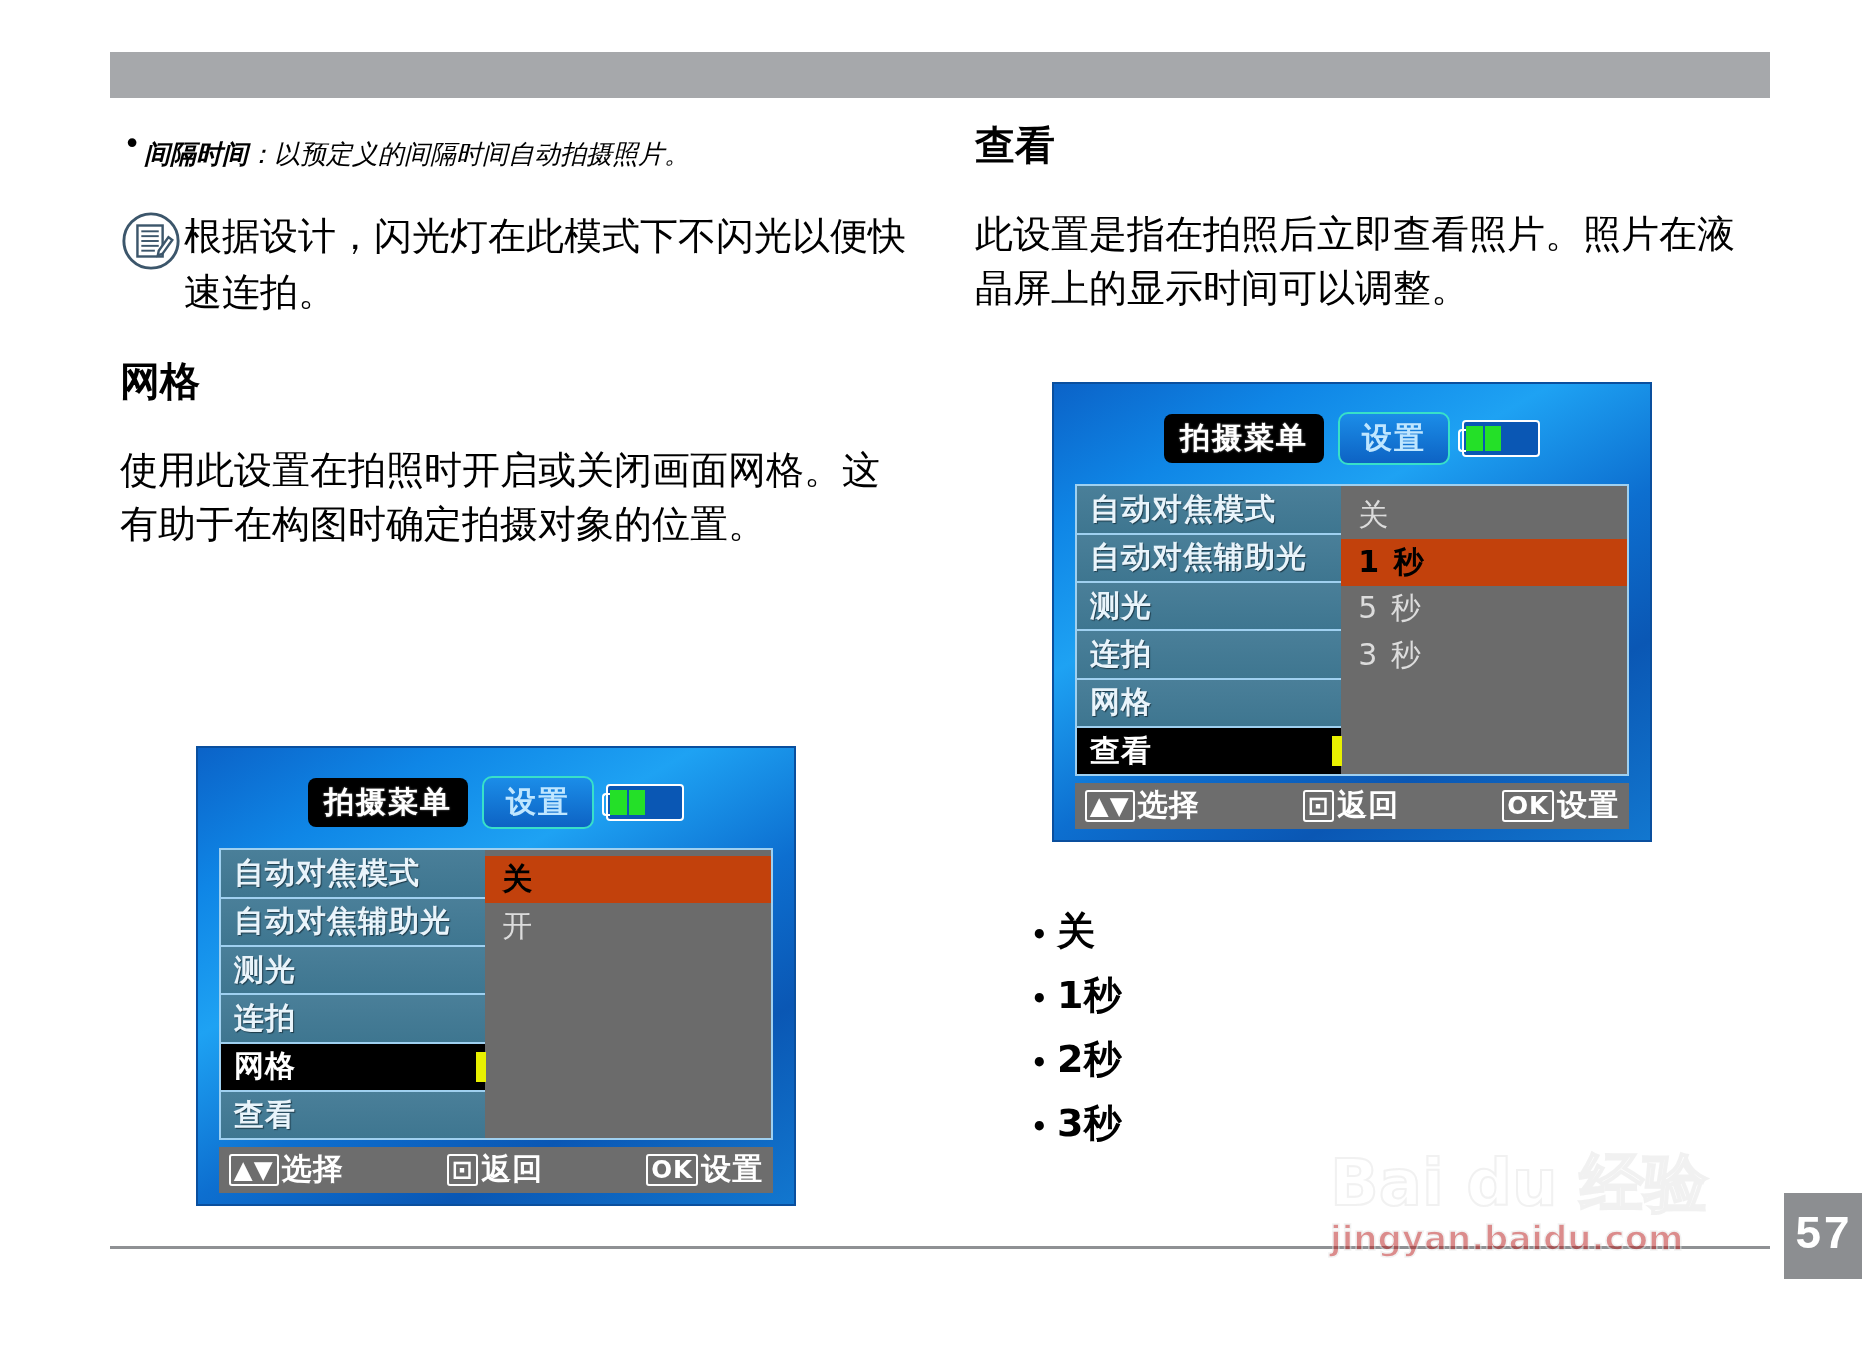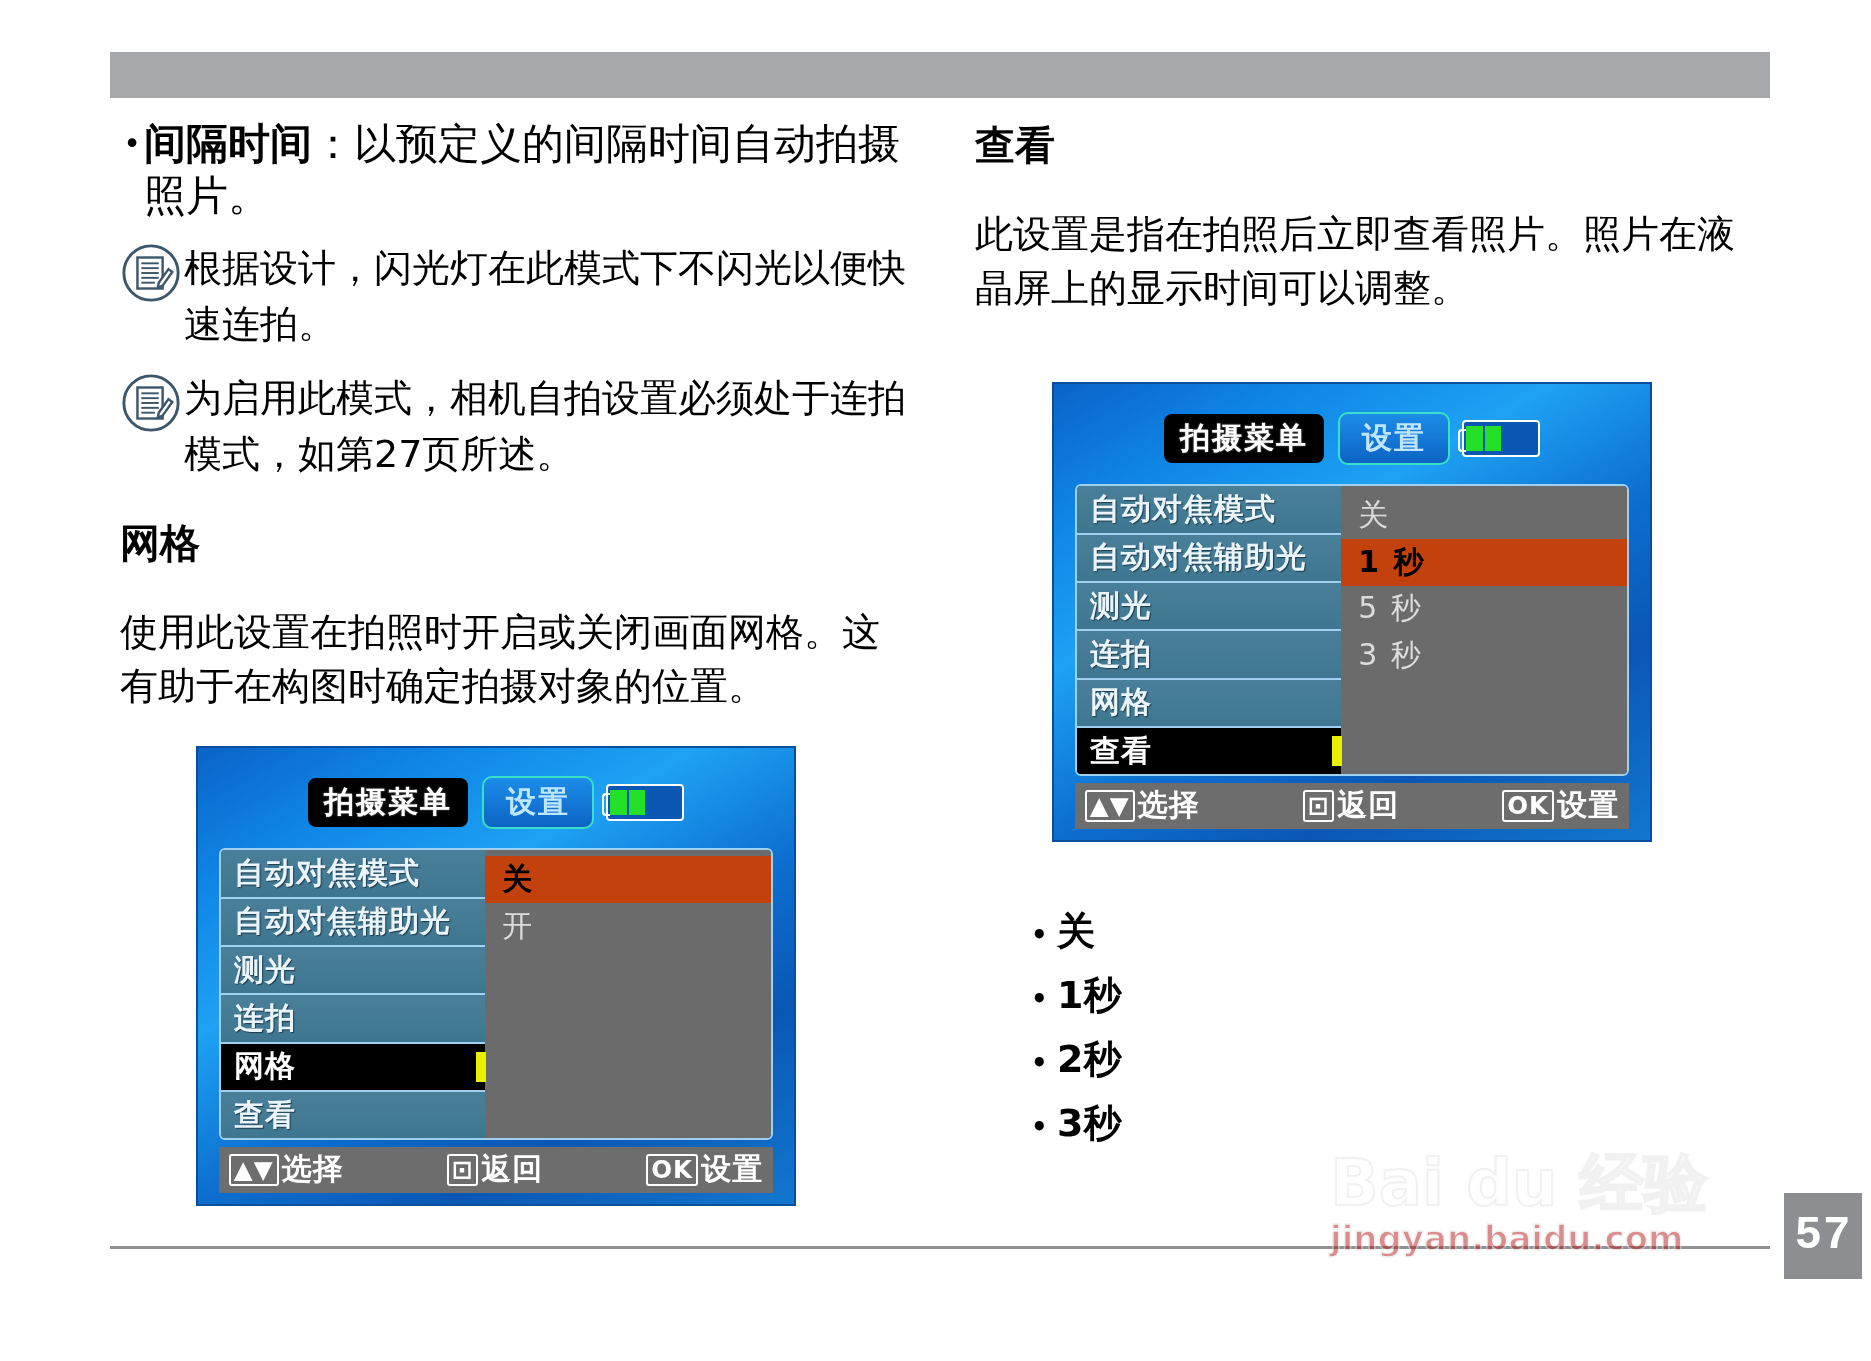--- a/index.html
+++ b/index.html
@@ -48,21 +48,21 @@
   
   .col-left{ position:absolute; left:120px; top:118px; width:790px; }
   .col-right{ position:absolute; left:975px; top:118px; width:790px; }
 
   .cn{ font-family:"DejaVu Sans","Liberation Sans",sans-serif; color:#000; }
 
   .bullet-row{ display:flex; align-items:flex-start; margin-bottom:6px; }
   .bullet-dot{
     width:24px; flex:0 0 24px; font-size:30px; line-height:52px; text-align:center; color:#000;
   }
-  .bullet-body{ flex:1; font-size:42px; line-height:52px; }
+  .bullet-body{ flex:1; font-size:26px; line-height:72px;font-style:italic; }
   .bold{ font-weight:bold; }
 
   .note-row{ display:flex; align-items:flex-start; margin-top:18px; }
   .note-icon{ flex:0 0 62px; width:62px; height:62px; margin-top:2px; }
   .note-text{ flex:1; font-size:38px; line-height:56px; margin-left:2px; }
 
   .sect-title{ font-size:40px; font-weight:bold; margin-top:34px; margin-bottom:4px; }
   .sect-body{ font-size:38px; line-height:54px;margin-top:34px; }
 
   .opt-line{ font-size:38px; line-height:54px; }
@@ -99,21 +99,21 @@
   }
   .batt:after{
     content:""; position:absolute; left:-6px; top:22%; width:6px; height:56%;
     border:2px solid #fff; border-right:none; border-radius:4px 0 0 4px;
   }
   .batt i{ display:block; width:.55em; height:.85em; background:#24e028; margin-right:2px; }
 
   .lcd-body{
     position:absolute; left:3.5%; right:3.5%; top:22%; bottom:14%;
     display:flex;
-    border:2px solid #9fd0f0; border-radius:6px; box-sizing:border-box;
+    border:2px solid #9fd0f0; border-radius:0; box-sizing:border-box;
     overflow:hidden;
   }
   .menu-col{ width:48%; display:flex; flex-direction:column; }
   .menu-item{
     flex:1; display:flex; align-items:center;
     padding-left:5%;
     color:#e9f4fb; font-weight:bold; letter-spacing:1px;
     background:linear-gradient(#4a7f99,#3e7690);
     border-bottom:2px solid #9fd0f0;
     box-sizing:border-box;
@@ -183,37 +183,20 @@
           <line x1="22" y1="32" x2="40" y2="32"></line>
           <line x1="22" y1="37" x2="40" y2="37"></line>
           <line x1="22" y1="42" x2="36" y2="42"></line>
         </g>
         <path d="M40 42 L50 28 L54 31 L44 45 L39 47 Z" fill="#ffffff" stroke="#3c566b" stroke-width="2.5"></path>
       </svg>
     </div>
     <div class="note-text">根据设计，闪光灯在此模式下不闪光以便快速连拍。</div>
   </div>
 
-  <div class="note-row">
-    <div class="note-icon">
-      <svg viewBox="0 0 64 64" width="62" height="62">
-        <circle cx="32" cy="32" r="28" fill="none" stroke="#3c566b" stroke-width="3"></circle>
-        <rect x="18" y="16" width="26" height="32" fill="#ffffff" stroke="#3c566b" stroke-width="2.5"></rect>
-        <g stroke="#3c566b" stroke-width="2">
-          <line x1="22" y1="22" x2="40" y2="22"></line>
-          <line x1="22" y1="27" x2="40" y2="27"></line>
-          <line x1="22" y1="32" x2="40" y2="32"></line>
-          <line x1="22" y1="37" x2="40" y2="37"></line>
-          <line x1="22" y1="42" x2="36" y2="42"></line>
-        </g>
-        <path d="M40 42 L50 28 L54 31 L44 45 L39 47 Z" fill="#ffffff" stroke="#3c566b" stroke-width="2.5"></path>
-      </svg>
-    </div>
-    <div class="note-text">为启用此模式，相机自拍设置必须处于连拍模式，如第27页所述。</div>
-  </div>
 
   <div class="sect-title">网格</div>
   <div class="sect-body">使用此设置在拍照时开启或关闭画面网格。这有助于在构图时确定拍摄对象的位置。</div>
 </div>
 
 <div class="col-right cn">
   <div class="sect-title" style="margin-top:0">查看</div>
   <div class="sect-body">此设置是指在拍照后立即查看照片。照片在液晶屏上的显示时间可以调整。</div>
 </div>
 

